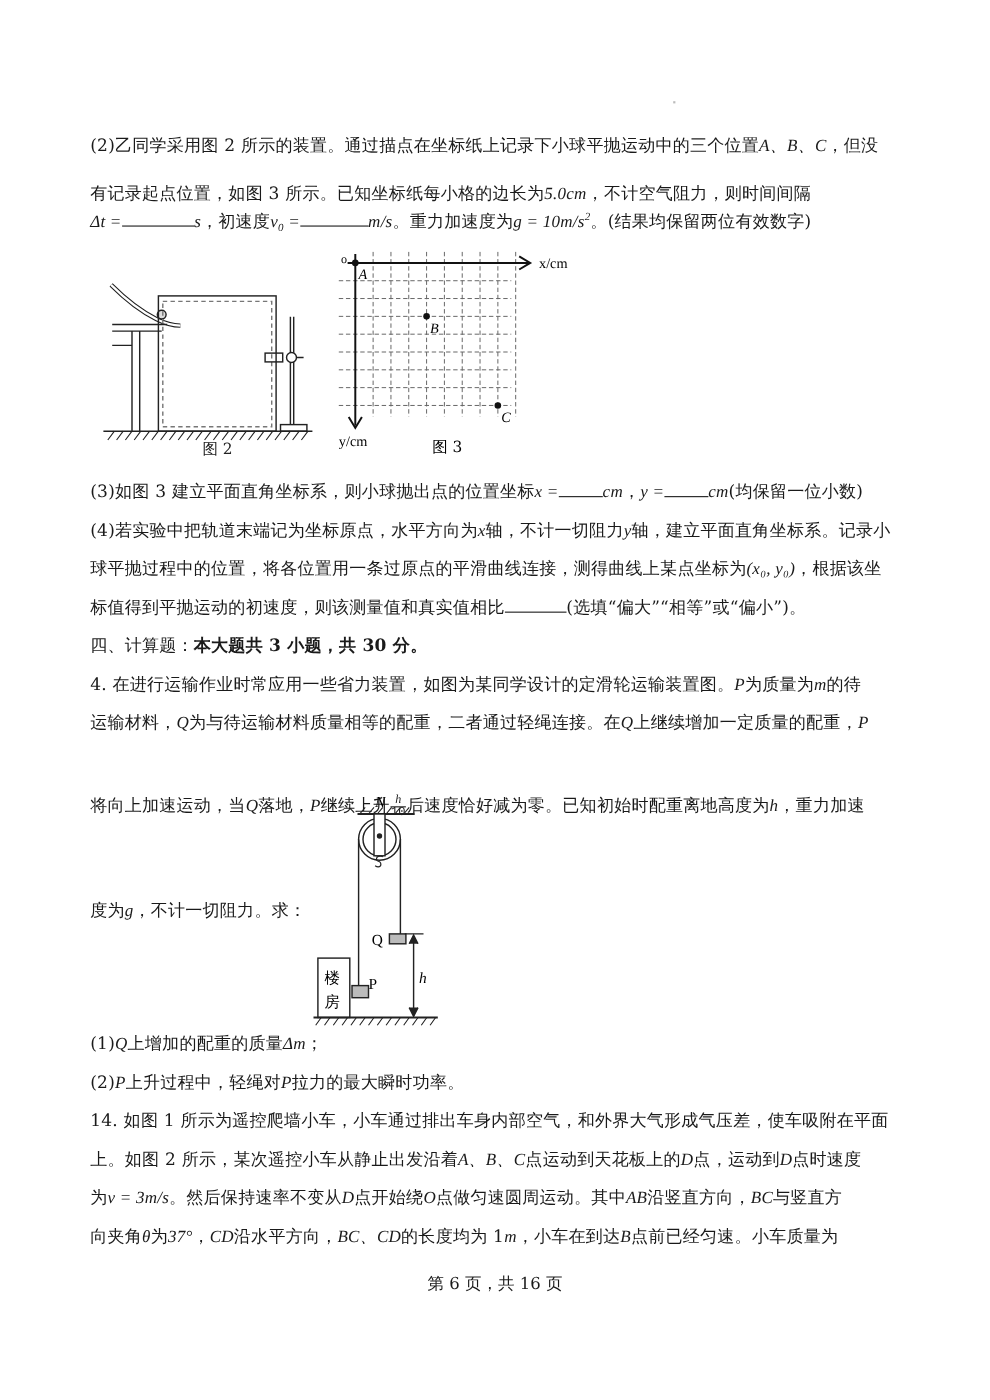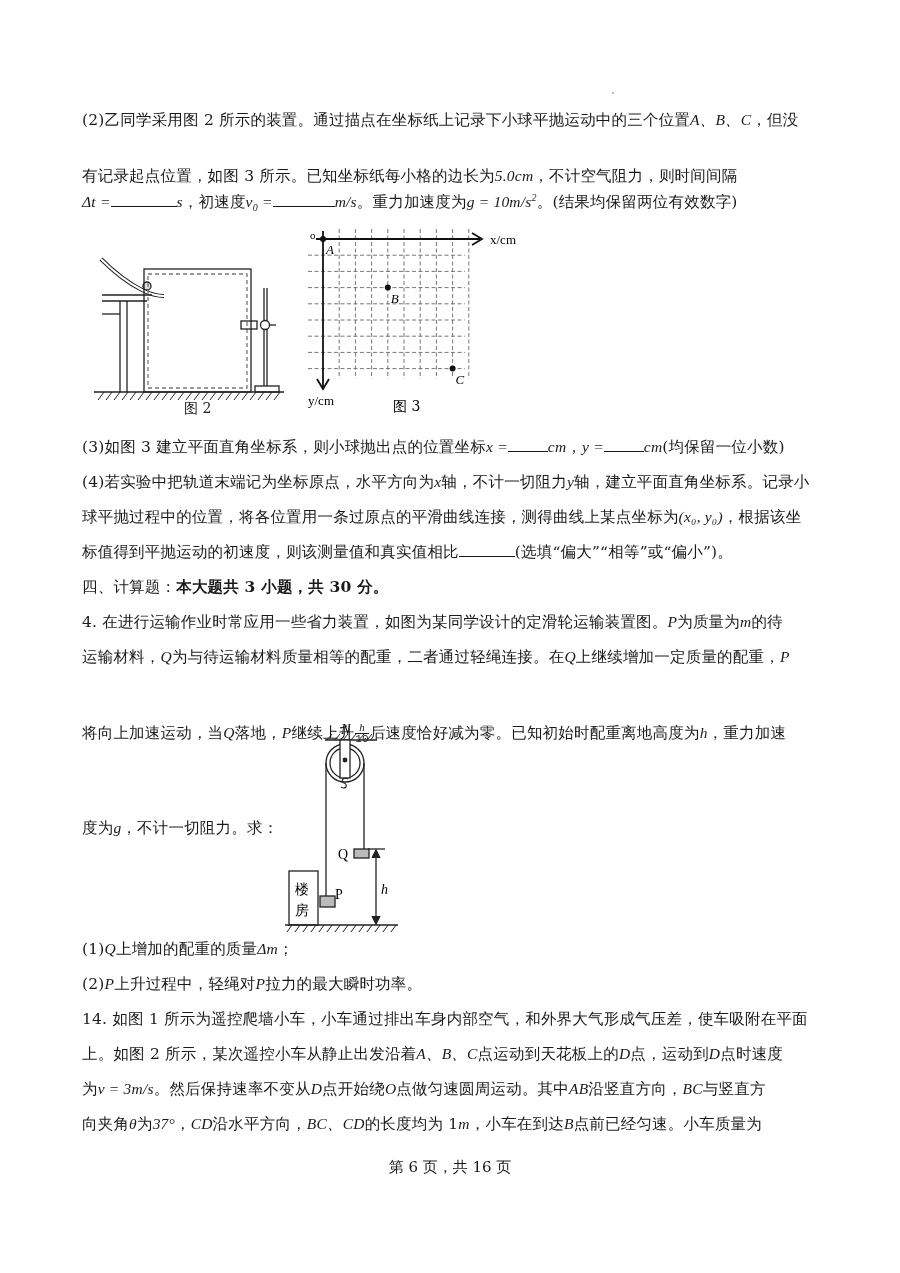--- a/index.html
+++ b/index.html
@@ -16,21 +16,21 @@
   sup { font-size: 10px; }
   .fig { position: absolute; }
   .footer { position: absolute; top: 1158px; left: 0; width: 900px; text-align: center; font-size: 15px; }
   .dot-mark { position: absolute; left: 612px; top: 92px; width: 2px; height: 2px; background: #bbb; }
 </style>
 </head>
 <body>
 
 <div class="dot-mark"></div>
 
-<div class="line" style="top:110px">
+<div class="line" style="top:122px">
   <span>(2)乙同学采用图 2 所示的装置。通过描点在坐标纸上记录下小球平抛运动中的三个位置</span><span class="m">A、B、C</span><span>，但没</span>
 </div>
 <div class="line" style="top:166px">
   <span>有记录起点位置，如图 3 所示。已知坐标纸每小格的边长为</span><span class="m">5.0cm</span><span>，不计空气阻力，则时间间隔</span>
 </div>
 <div class="line" style="top:188px">
   <span class="m">Δt =</span><span class="blank" style="width:66px"></span><span class="m">s</span><span>，初速度</span><span class="m">v</span><sub class="m">0</sub><span class="m"> =</span><span class="blank" style="width:62px"></span><span class="m">m/s</span><span>。重力加速度为</span><span class="m">g = 10m/s</span><sup class="m">2</sup><span>。(结果均保留两位有效数字)</span>
 </div>
 
 <svg class="fig" style="left:92px;top:225px" width="200" height="195">

